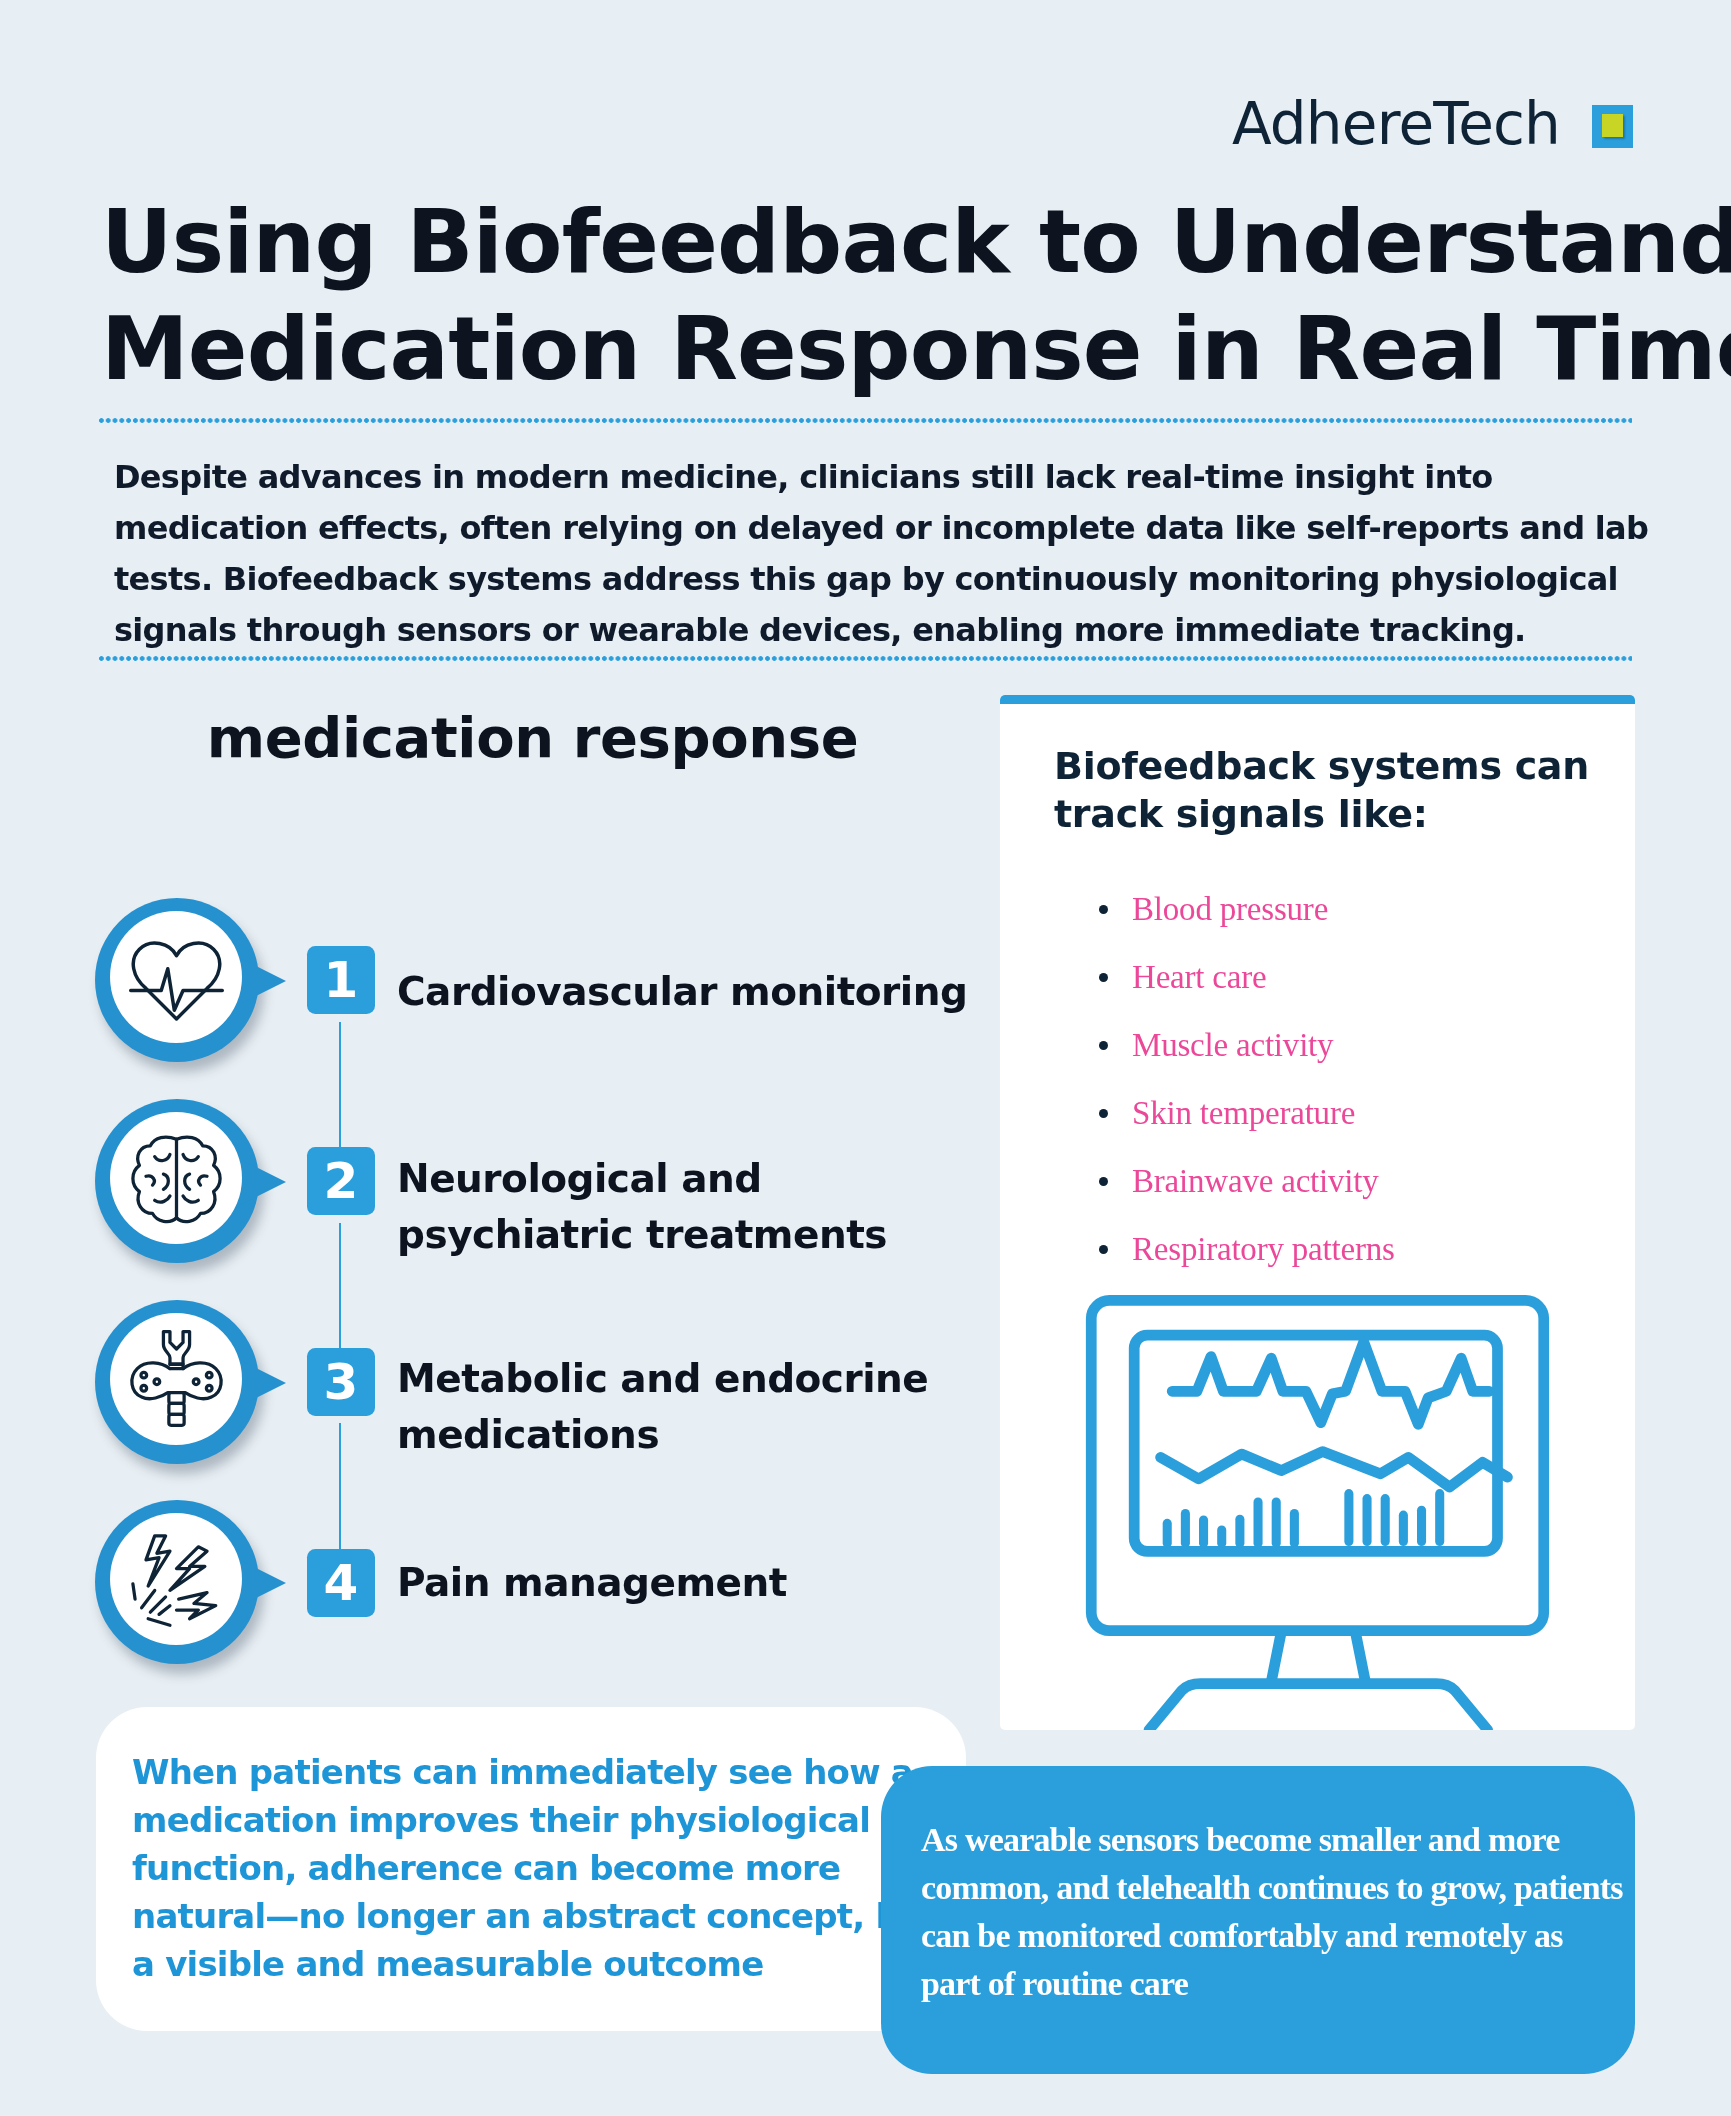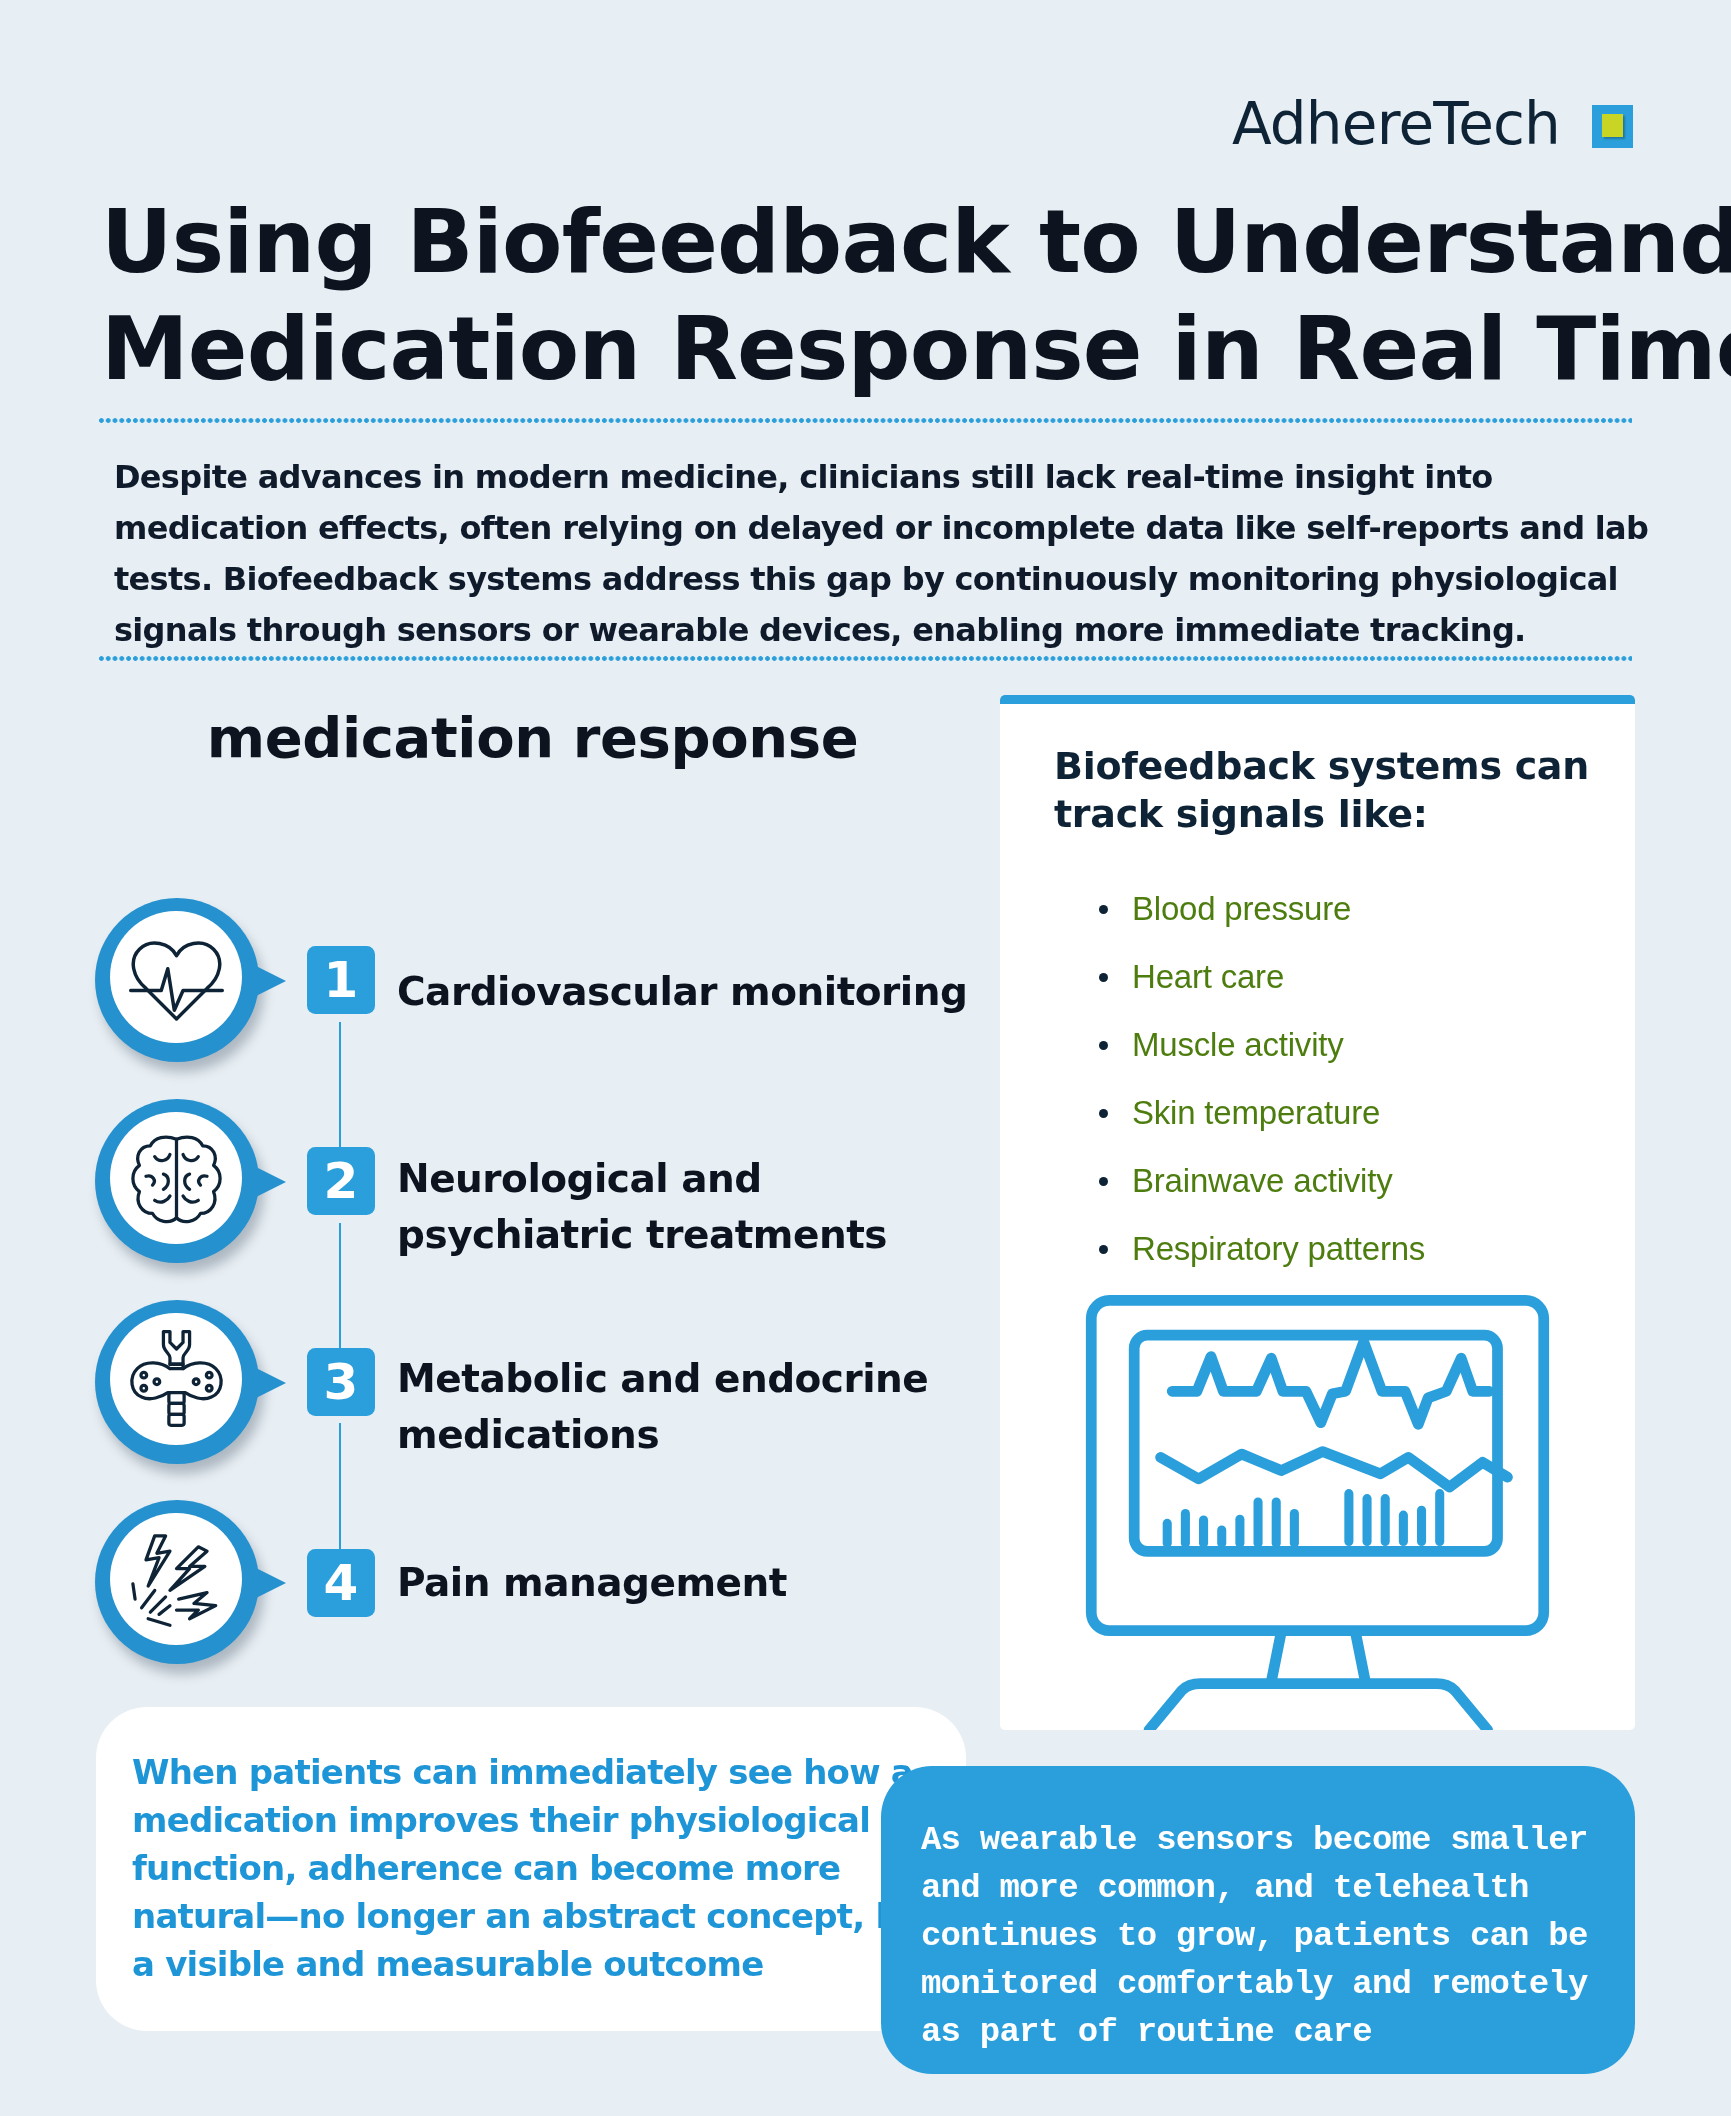--- a/index.html
+++ b/index.html
@@ -54,29 +54,29 @@
     font-family:"DejaVu Sans", sans-serif;
   }
   .connector { width:1.7px; background:#2b9fdb; left:339px; }
   .step-label { font-size:39px; line-height:56px; font-weight:700; color:#0d131f; font-family:"DejaVu Sans", sans-serif; letter-spacing:-0.5px; width:595px; }
 
   
   .card { left:1000px; top:695px; width:635px; height:1035px; background:#ffffff; border-radius:5px; overflow:hidden; }
   .card-bar { position:absolute; left:0; top:0; width:100%; height:9px; background:#2b9fdb; border-radius:4.1px 4.1px 0 0; }
   .card-title { position:absolute; left:54px; top:47px; width:562px; font-size:38px; line-height:48px; font-weight:700; color:#0e2436; font-family:"DejaVu Sans", sans-serif; letter-spacing:-0.3px; }
   .signal-list { position:absolute; left:99px; top:180px; margin:0; padding:0; list-style:none; }
-  .signal-list li { font-size:33px; line-height:68px; color:#4d7c0f; font-family:Liberation Sans, sans-serif; position:relative; padding-left:33px; letter-spacing:-0.2px; }
+  .signal-list li { font-size:33px; line-height:68px; color:#ec4899; font-family:Liberation Serif, serif; position:relative; padding-left:33px; letter-spacing:-0.2px; }
   .signal-list li .bullet { position:absolute; left:0; top:30px; width:9px; height:9px; border-radius:50%; background:#0e2436; }
   .monitor { position:absolute; left:83px; top:597px; width:469px; height:438px; }
 
   
   .callout-white { left:96px; top:1707px; width:870px; height:324px; background:#ffffff; border-radius:51px; }
   .callout-white-text { position:absolute; left:36px; top:41px; width:827px; font-size:34px; line-height:48px; color:#1e95d6; font-weight:700; font-family:"DejaVu Sans", sans-serif; letter-spacing:-0.8px; }
   .callout-blue { left:881px; top:1766px; width:754px; height:308px; background:#2b9fdb; border-radius:51px; }
-  .callout-blue-text { position:absolute; left:40px; top:50px; width:703px; font-size:34px; line-height:48px; color:#ffffff; font-weight:700; font-family:Liberation Mono, monospace; letter-spacing:-0.8px; }
+  .callout-blue-text { position:absolute; left:40px; top:50px; width:703px; font-size:34px; line-height:48px; color:#ffffff; font-weight:700; font-family:Liberation Serif, serif; letter-spacing:-0.8px; }
 </style>
 </head>
 <body>
 
 <div class="abs logo">
   <span class="logo-text">AdhereTech</span>
   <span class="logo-mark"></span>
 </div>
 
 <h1 class="abs title" style="margin:5px;">

